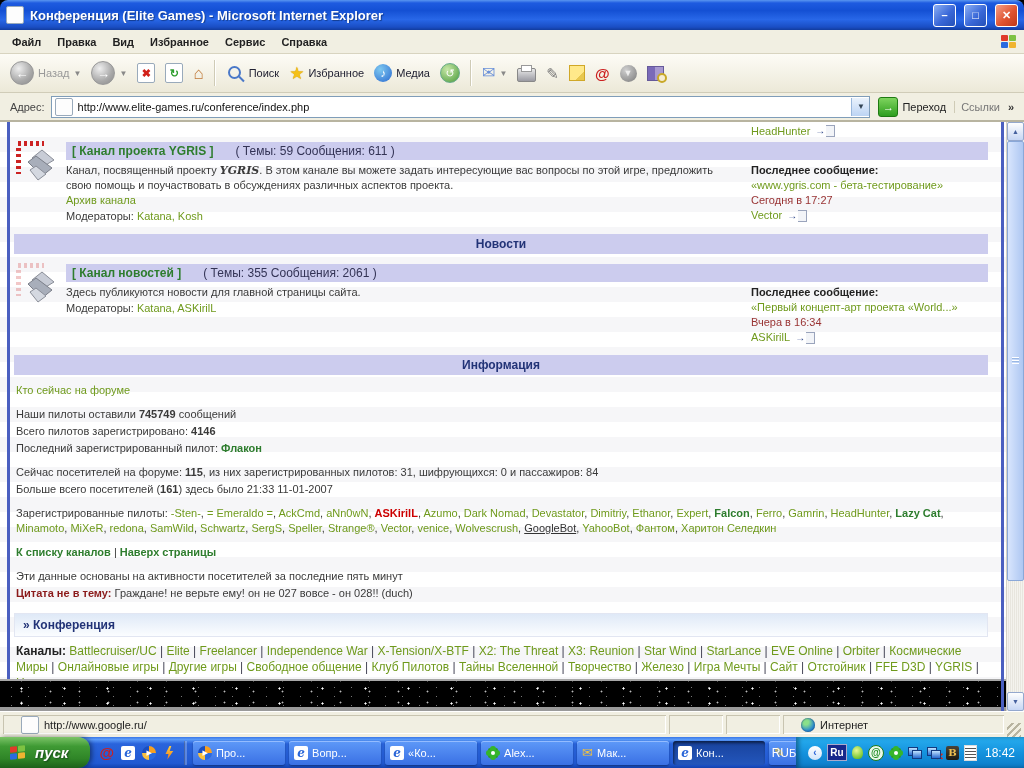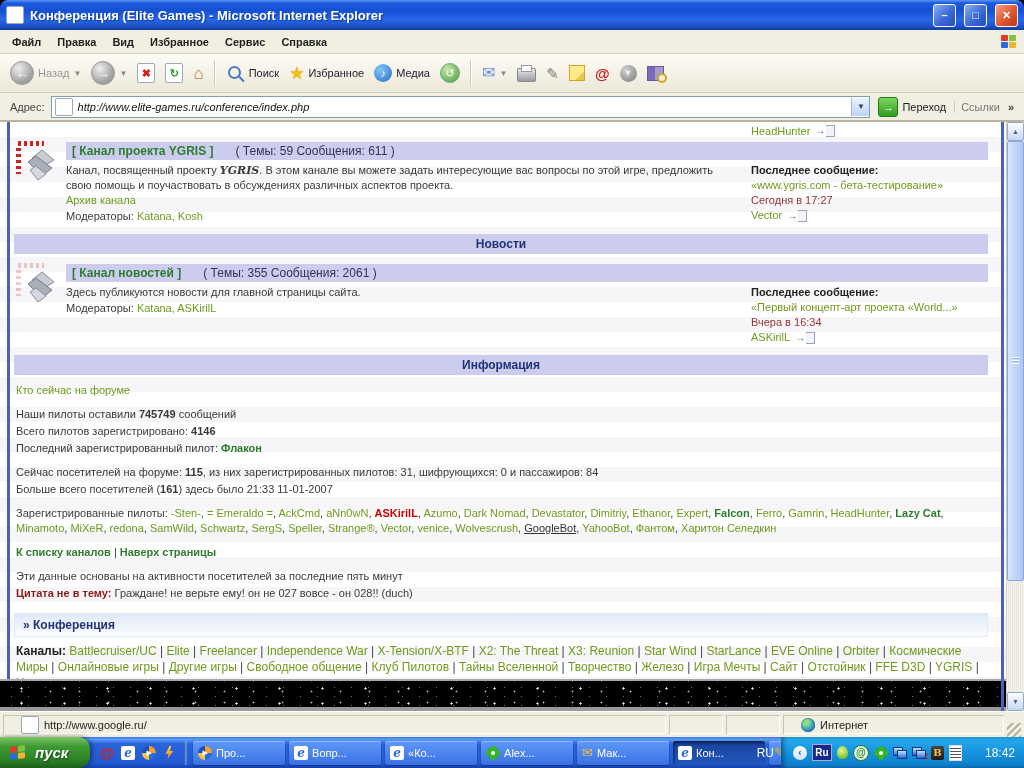--- a/index.html
+++ b/index.html
@@ -81,21 +81,21 @@
   .books-ic{width:15px;height:13px;background:linear-gradient(90deg,#7a6ab8 45%,#a89ad0 45%);
     border:1px solid #665a9a;position:relative;flex:none;}
   .books-ic::after{content:"";position:absolute;width:6px;height:6px;border:2px solid #c8a828;
     border-radius:50%;right:-4px;bottom:-3px;background:#f6edd2;}
 
   
   .addressbar{height:27px;flex:none;display:flex;align-items:center;background:#f1efe2;
     border-bottom:2px solid #b8b4a0;padding:0 4px;}
   .addr-label{color:#444;margin:0 6px;}
   .addr-input{flex:1;height:20px;background:#fff;border:1px solid #7f9db9;display:flex;
-    align-items:center;padding:0 0 0 3px;gap:5px;font-style:italic;}
+    align-items:center;padding:0 0 0 3px;gap:5px;}
   .addr-url{flex:1;color:#111;}
   .addr-dd{width:17px;height:18px;background:linear-gradient(180deg,#eaf2fc,#bcd4f4);
     border-left:1px solid #9ab8dc;display:flex;align-items:center;justify-content:center;
     color:#345;font-size:8px;flex:none;}
   .go-btn{display:flex;align-items:center;gap:4px;padding:0 8px;color:#222;}
   .go-ic{width:18px;height:18px;border-radius:3px;flex:none;
     background:linear-gradient(180deg,#7ed45e,#2e9e1e);border:1px solid #1e7a12;color:#fff;
     display:inline-flex;align-items:center;justify-content:center;font-weight:bold;}
   .go-ic::before{content:"→";}
   .links-zone{display:flex;align-items:center;color:#777;padding:0 6px;gap:8px;
@@ -209,21 +209,21 @@
   .taskbtn{width:82px;height:24px;flex:none;border-radius:3px;display:flex;align-items:center;gap:4px;
     padding:0 5px;color:#fff;font-size:11px;white-space:nowrap;overflow:hidden;
     background:linear-gradient(180deg,#5e99f8,#3a70e4);
     box-shadow:inset 0 1px 0 #94bcff,0 1px 2px rgba(0,0,0,.35);}
   .taskbtn.active{background:linear-gradient(180deg,#18429c,#2356bc);
     box-shadow:inset 1px 2px 3px rgba(0,0,0,.55);}
   .lang{color:#fff;font-size:12px;padding:0 7px;flex:none;}
   .tray{height:31px;flex:none;display:flex;align-items:center;gap:5px;padding:0 9px 0 12px;color:#fff;
     background:linear-gradient(180deg,#28aef0 0%,#1390dc 55%,#0d7bc8 100%);
     box-shadow:inset 3px 0 4px rgba(0,0,0,.35);}
-  .clock{font-size:12px;margin-left:18px;}
+  .clock{font-size:12px;margin-left:3px;}
 
   
   .ie-icon{width:14px;height:14px;flex:none;background:#fff;border-radius:2px;color:#2a66d8;
     font-weight:bold;font-style:italic;font-family:"DejaVu Serif",serif;font-size:12px;line-height:1;
     display:inline-flex;align-items:center;justify-content:center;}
   .ie-icon::before{content:"e";}
   .media-player-icon{width:14px;height:14px;flex:none;border-radius:50%;position:relative;
     background:conic-gradient(#f8a020 0 25%,#2a6ae0 25% 50%,#f8c040 50% 75%,#1a4ec0 75% 100%);}
   .media-player-icon::after{content:"▶";position:absolute;inset:0;display:flex;align-items:center;
     justify-content:center;color:#fff;font-size:7px;}

